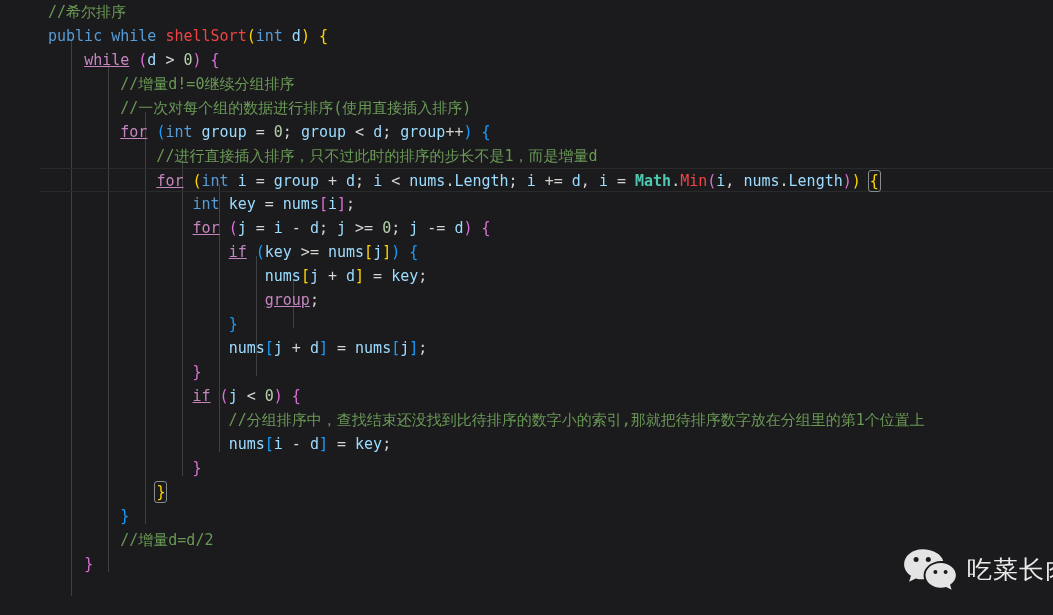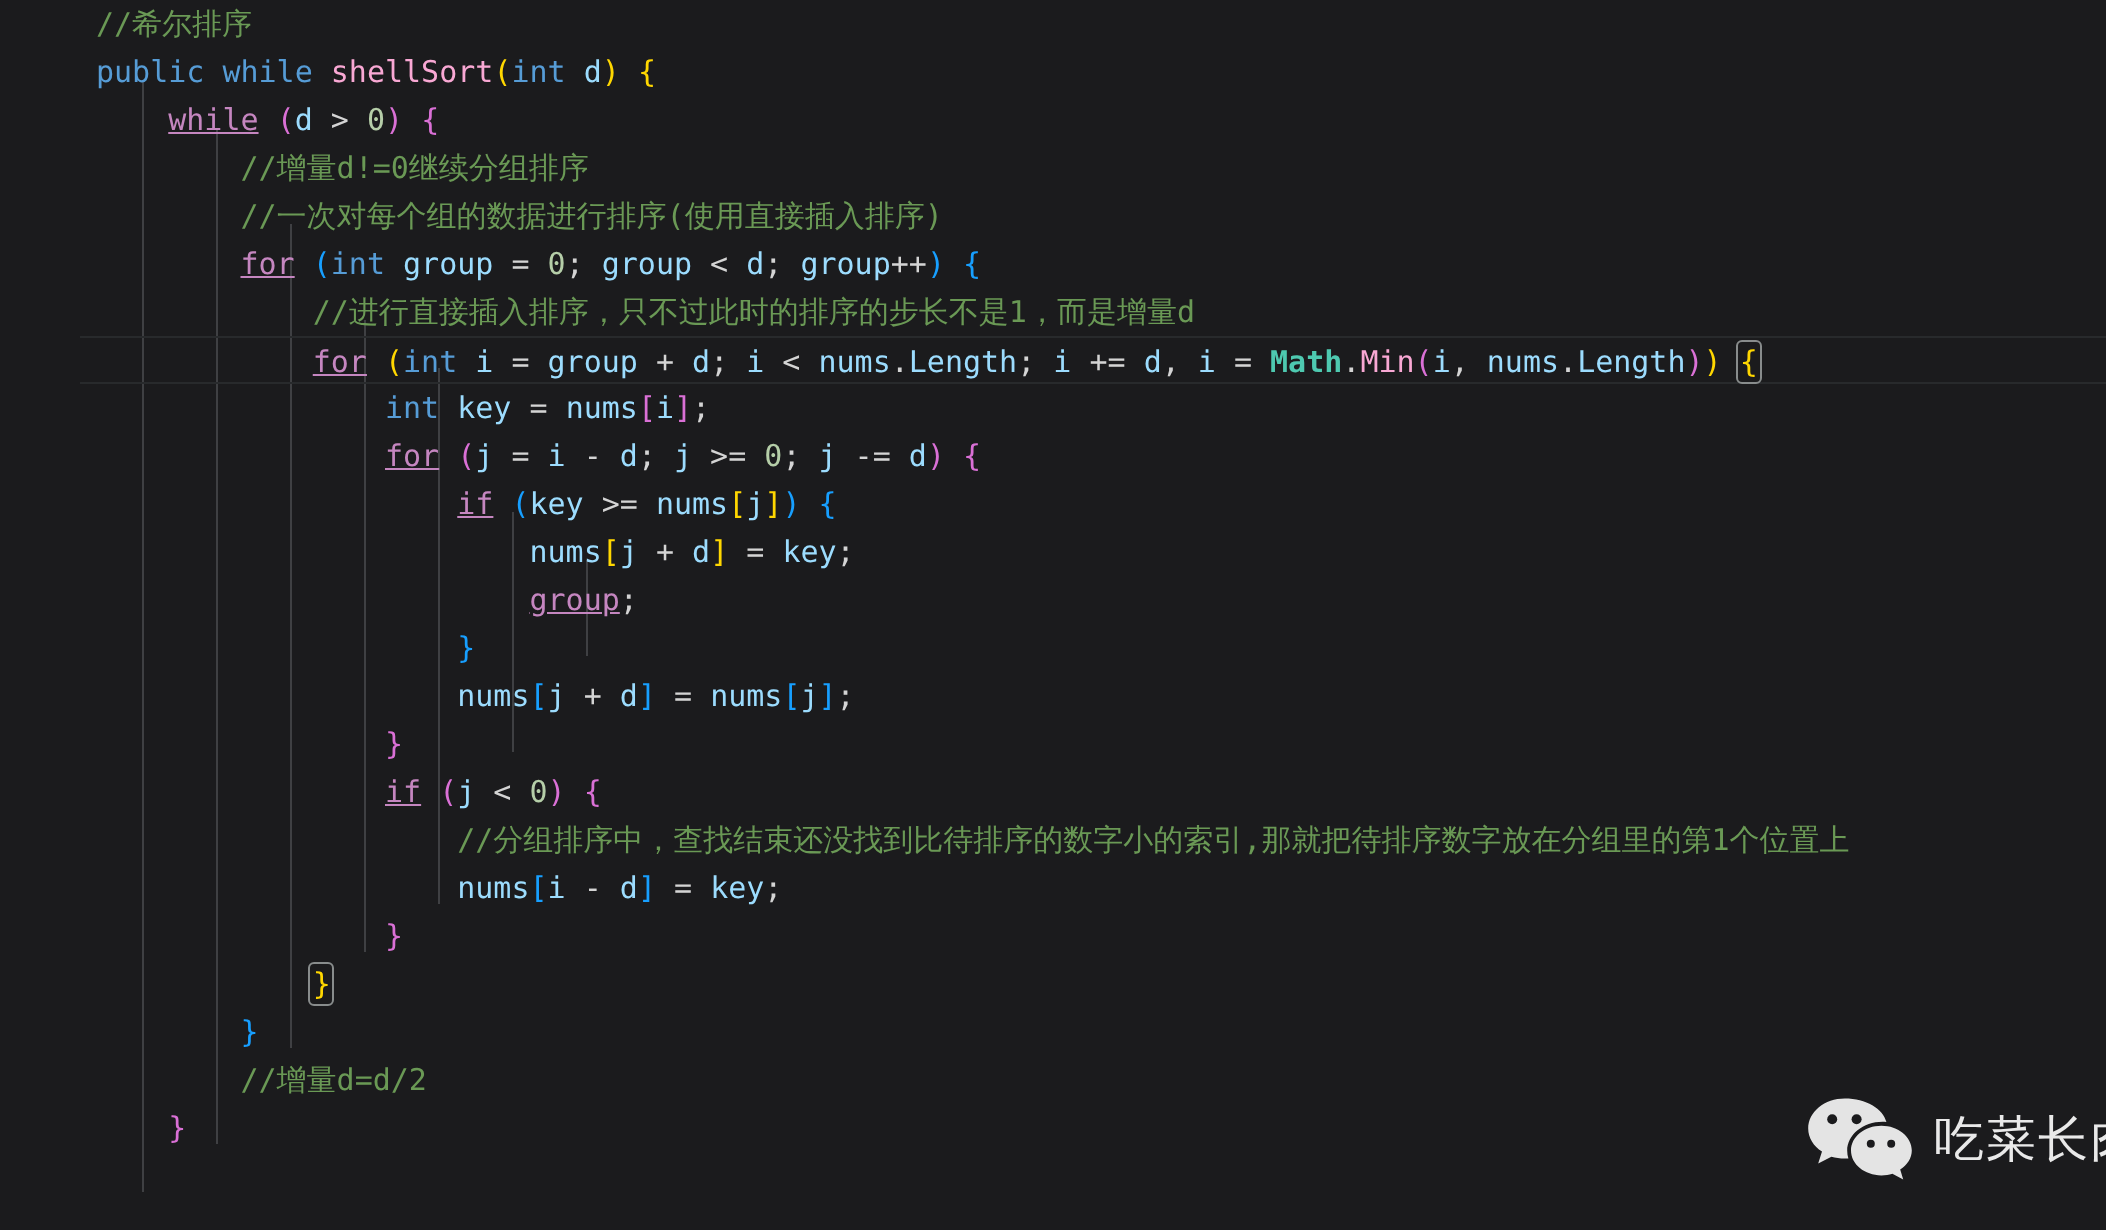--- a/index.html
+++ b/index.html
@@ -47,21 +47,21 @@
   }
   .guide {
     position: absolute;
     width: 1px;
     background: #3f4043;
   }
   
   .cm   { color: #6a9955; }            
   .kw   { color: #569cd6; }            
   .ctl  { color: #c586c0; text-decoration: underline; }            
-  .fn   { color: #f9a8d4; }            
+  .fn   { color: #ef4444; }            
   .var  { color: #9cdcfe; }            
   .num  { color: #b5cea8; }            
   .op   { color: #d4d4d4; }            
   .cls  { color: #4ec9b0; font-weight: bold; }            
   .brk1 { color: #ffd700; }            
   .brk2 { color: #da70d6; }            
   .brk3 { color: #179fff; }            
   .pln  { color: #d4d4d4; }
   .match {
     outline: 1px solid #888c8c;

